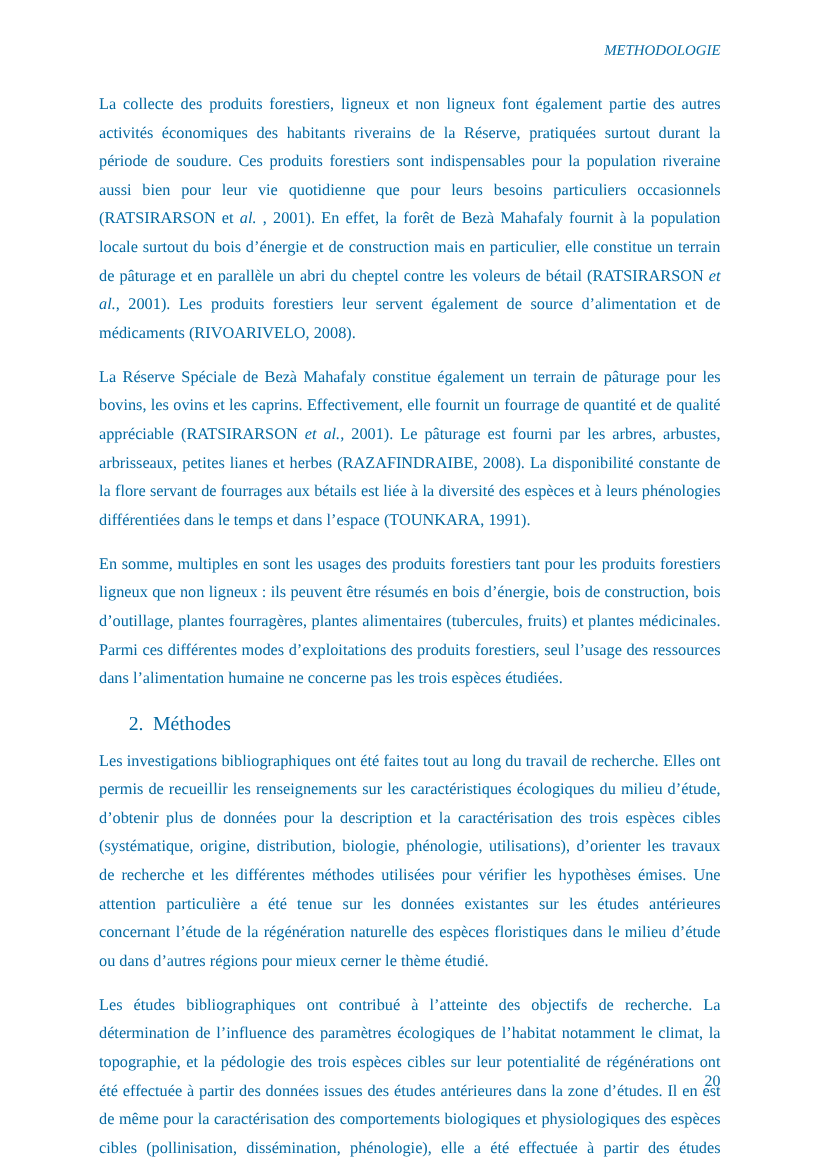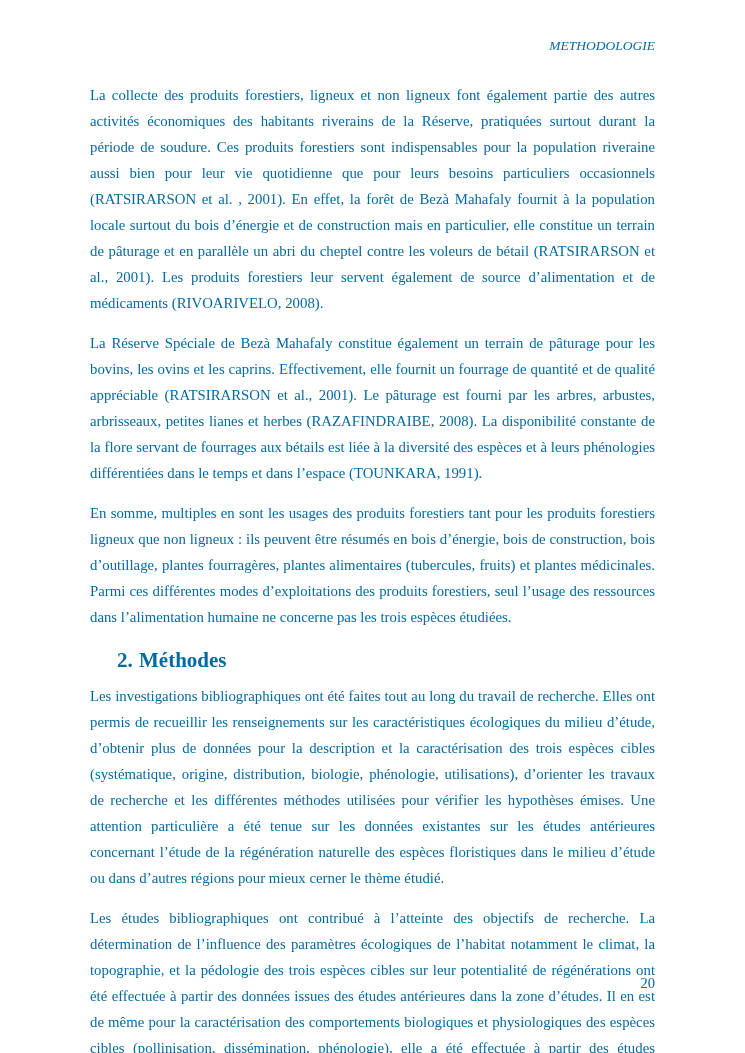--- a/index.html
+++ b/index.html
@@ -24,24 +24,24 @@
     font-style: italic;
     font-size: 13.5px;
     margin-bottom: 28px;
   }
   .body-text p.para {
     font-size: 14.8px;
     line-height: 26px;
     text-align: justify;
     margin: 0 0 14px 0;
   }
-  .i { }
+  .i { font-style: italic; }
   .heading-l1 {
-    font-size: 21px;
-    font-weight: bold;
+    font-size: 18px;
+    font-weight: normal;
     margin: 18px 0 10px 0;
     padding-left: 27px;
   }
   .heading-l1 .h-num { display: inline-block; min-width: 22px; }
   .heading-l2 {
     font-size: 14.8px;
     font-weight: bold;
     font-style: italic;
     margin: 0 0 6px 0;
     padding-left: 50px;

